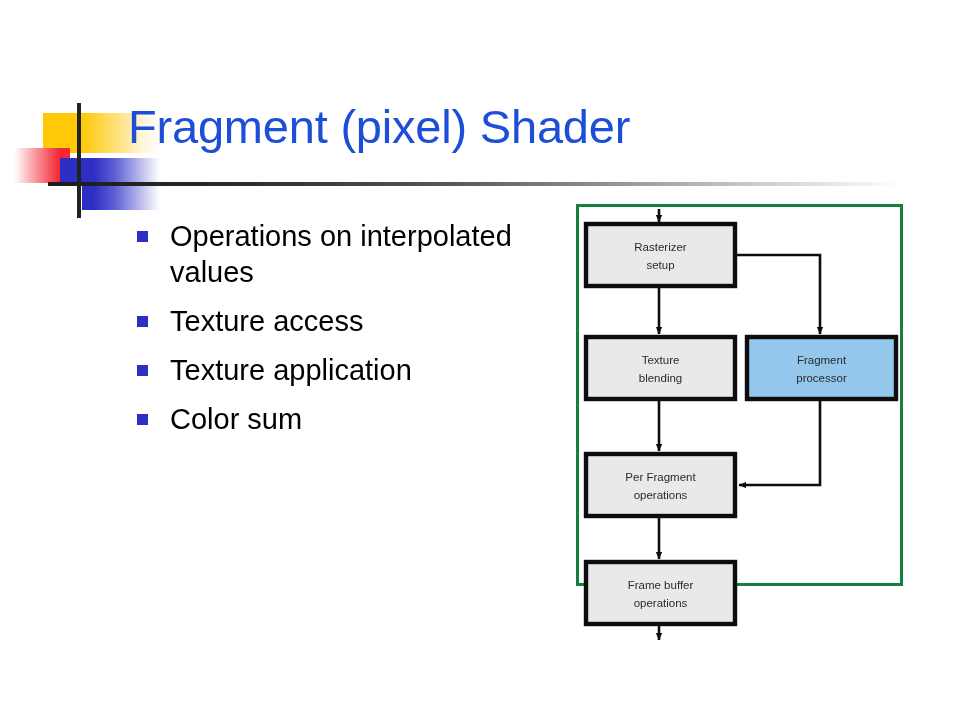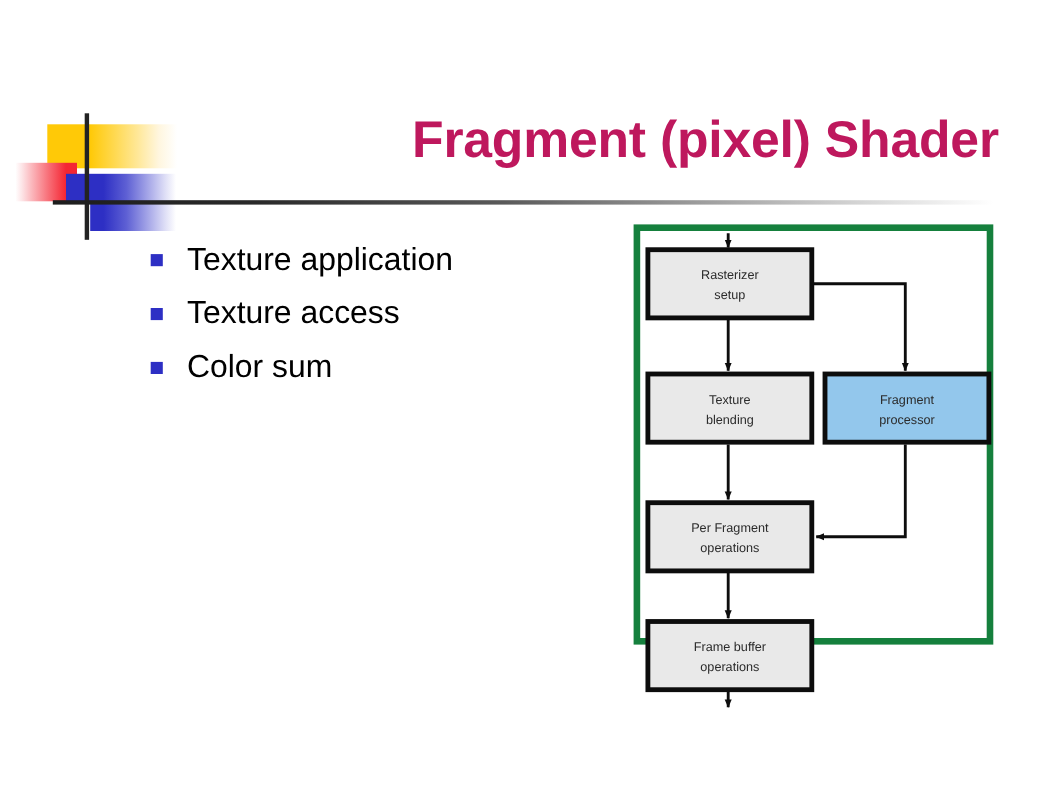--- a/index.html
+++ b/index.html
@@ -92,25 +92,24 @@
   }
 
   
   #title {
     position: absolute;
     left: 128px;
     top: 98px;
     width: 780px;
     font-size: 47px;
     line-height: 58px;
-    font-weight: 700;
-    color: #be185d;
+    font-weight: 400;
+    color: #1d4ed8;
     letter-spacing: -0.2px;
     white-space: nowrap;
-    text-align: right;
   }
 
   
   #title-rule {
     position: absolute;
     left: 48px;
     top: 182px;
     width: 855px;
     height: 4px;
     background: linear-gradient(to right,
@@ -143,21 +142,21 @@
     background: #2D2FC4;
   }
 
   
   #diagram {
     position: absolute;
     left: 576px;
     top: 204px;
     width: 327px;
     height: 382px;
-    border: 6px solid #15803d;
+    border: 3px solid #15803d;
     background: #ffffff;
     box-sizing: border-box;
   }
   #diagram svg { display: block; }
   .dg-label {
     font-family: "Liberation Sans", sans-serif;
     font-size: 11.5px;
     fill: #2b2b2b;
     text-anchor: middle;
   }
@@ -176,25 +175,29 @@
     <div class="deco-vline"></div>
   </div>
 
   <div id="title">Fragment (pixel) Shader</div>
 
   <div id="title-rule"></div>
 
   <div id="bullets">
     <div class="bullet-row">
       <span class="bullet-marker"></span>
+      <span>Operations on interpolated values</span>
+    </div>
+    <div class="bullet-row">
+      <span class="bullet-marker"></span>
+      <span>Texture access</span>
+    </div>
+    <div class="bullet-row">
+      <span class="bullet-marker"></span>
       <span>Texture application</span>
-    </div>
-    <div class="bullet-row">
-      <span class="bullet-marker"></span>
-      <span>Texture access</span>
     </div>
     <div class="bullet-row">
       <span class="bullet-marker"></span>
       <span>Color sum</span>
     </div>
   </div>
 
   <div id="diagram">
     <svg width="325" height="436" viewBox="0 0 325 436">
       <defs>

